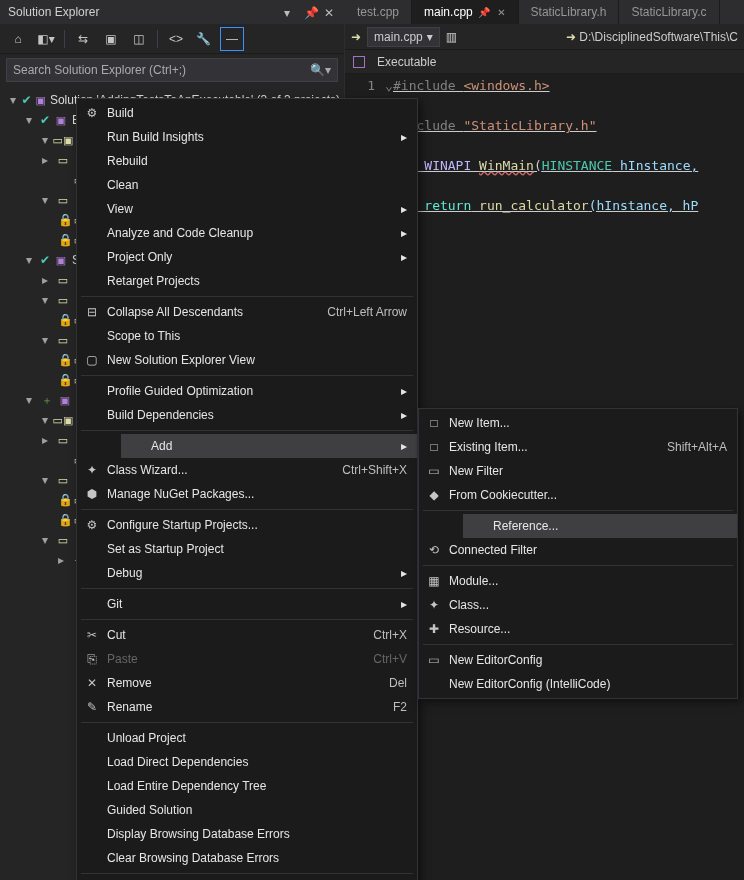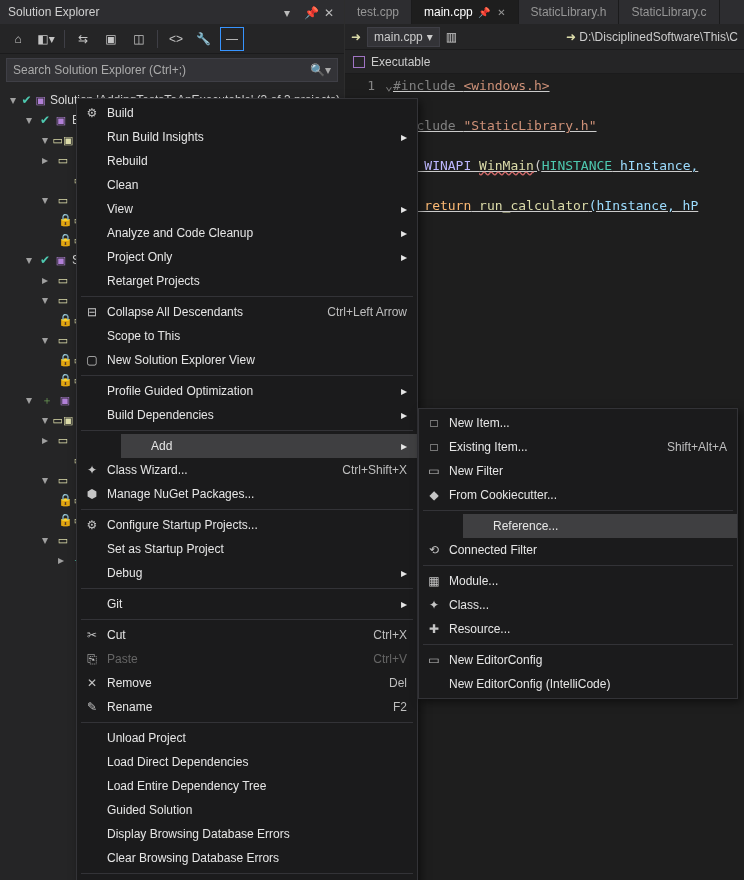--- a/index.html
+++ b/index.html
@@ -116,21 +116,21 @@
   .nav-combo {
     background:#333337; border:1px solid #3f3f46;
     height:20px; display:flex; align-items:center;
     padding:0 6px; color:#ccc; gap:4px;
   }
   .nav-row .path { color:#ccc; margin-left: auto; }
   .crumb {
     height:24px; background:#252526;
     display:flex; align-items:center; padding:0 8px;
     border-bottom:1px solid #1b1b1c;
-    font-size:12px; gap:6px;
+    font-size:12px; gap:12px;
   }
   .crumb .sq{width:12px;height:12px;border:1px solid #a074c4;}
   .code {
     font-family: Consolas, monospace;
     font-size: 13px;
     line-height: 20px;
     display:flex;
   }
   .gutter {
     width:40px; text-align:right; color:#858585;
@@ -138,21 +138,21 @@
     background:#1e1e1e;
     user-select:none;
   }
   .gutter div{height:20px;}
   .codetext { padding-top:2px; }
   .codetext div { height:20px; white-space:pre;text-decoration:underline; }
   .k-blue{color:#569cd6;}
   .k-gray{color:#808080;}
   .k-str{color:#ce9178;}
   .k-type{color:#4ec9b0;}
-  .k-kw{color:#fdba74;}
+  .k-kw{color:#5eead4;}
   .k-fn{color:#dcdcaa;}
   .k-mac{color:#beb7ff;}
   .k-par{color:#9cdcfe;}
   .outline{display:inline-block;width:8px;color:#808080;}
 
   
   .menu {
     position:absolute;
     background:#1b1b1c;
     border:1px solid #333337;

